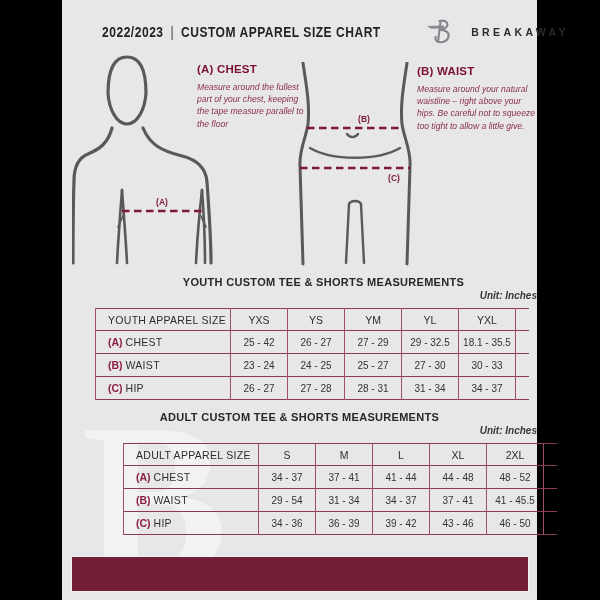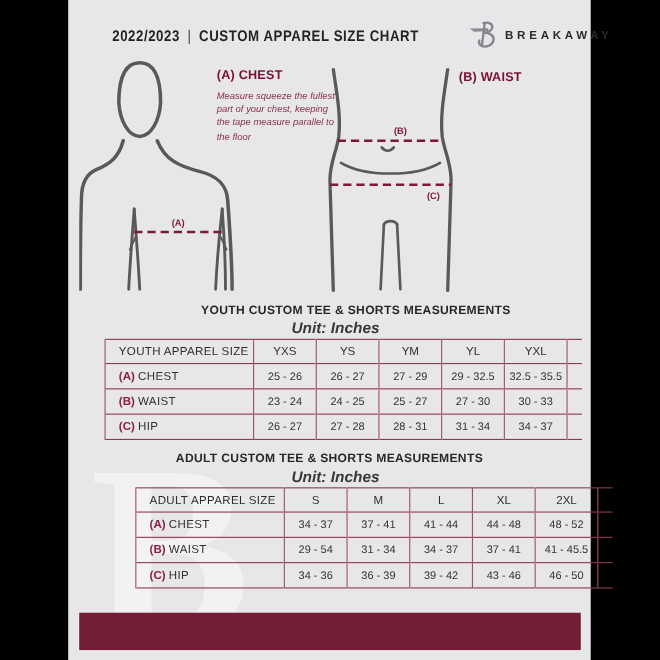--- a/index.html
+++ b/index.html
@@ -7,21 +7,21 @@
   body { background:#000; font-family:"Liberation Sans", sans-serif; position:relative; overflow:hidden; }
 
   .page { position:absolute; left:62px; top:0; width:475px; height:600px; background:#e7e6e8; }
 
   
   .hdr { position:absolute; left:23px; right:14px; top:17px; height:30px;
          display:flex; justify-content:space-between; align-items:center; z-index:3;margin-left:17px; }
   .doc-title { display:inline-block; transform:scaleX(.86); transform-origin:left center;
                white-space:nowrap; font-weight:700; font-size:14px; letter-spacing:.6px; color:#232325; }
   .doc-title .pipe { font-weight:400; color:#3c3c3e; margin:0 8px; }
-  .brand-wrap { display:flex; align-items:center; gap:7px; }
+  .brand-wrap { display:flex; align-items:center; gap:19px; }
   .brand-logo { width:26px; height:29px; }
   .brand-name { font-weight:700; font-size:10.5px; letter-spacing:3.4px; color:#2b2b2d; }
 
   
   .watermark { position:absolute; left:20px; top:392px; z-index:0;
                font:700 218px/1 "Liberation Serif", serif; color:#ffffff; opacity:.5; }
 
   
   .figure { position:absolute; z-index:1; }
   .fig-torso { left:10px; top:55px; }
@@ -33,22 +33,22 @@
   .guide-head { font-weight:700; font-size:11.5px; color:#7a1033; letter-spacing:.2px; margin-bottom:6px; }
   .guide-text { font-style:italic; font-weight:500; font-size:8.6px; line-height:1.42; color:#8a2e4e; }
 
   .fig-stroke { fill:none; stroke:#59595b; stroke-linecap:round; }
   .dash-line { stroke:#7d1936; stroke-width:2.3; stroke-dasharray:7.5 4.5; fill:none; }
   .marker-label { font:700 8.5px "Liberation Sans", sans-serif; fill:#7d1936; }
 
   
   .section-title { position:absolute; left:0; right:0; text-align:center;
                    font-weight:700; font-size:11px; letter-spacing:.3px; color:#28282a; z-index:1; }
-  .section-unit  { position:absolute; left:11px; right:0; text-align:center;
-                   font-style:italic; font-weight:600; font-size:14px; color:#38383a; z-index:1; }
+  .section-unit  { position:absolute; left:11px; right:0; text-align:right;
+                   font-style:italic; font-weight:600; font-size:10px; color:#38383a; z-index:1; }
   .t-youth-title { top:276px;margin-left:48px; } .t-youth-unit { top:290px; }
   .t-adult-title { top:411px; } .t-adult-unit  { top:425px; }
 
   table.size { position:absolute; left:33px; width:433px; border-collapse:collapse;
                table-layout:fixed; z-index:1; background:transparent; }
   .tbl-youth { top:308px;padding-left:23px; } .tbl-adult { top:443px;margin-left:28px; }
   table.size tr { border-top:1.5px solid #8c3a50; }
   table.size { border-bottom:1.5px solid #8c3a50; }
   table.size th, table.size td { border-left:1px solid #9d5064; border-right:1px solid #9d5064;
                height:23px; padding:0; vertical-align:middle; background:transparent; }
@@ -109,24 +109,25 @@
     <path class="fig-stroke" stroke-width="2.4" d="M71 142 C72 163 73 183 74 201"></path>
     <path class="fig-stroke" stroke-width="2.4" d="M59 142 C61 138 69 138 71 142"></path>
     <line class="dash-line" x1="17" y1="66" x2="113" y2="66"></line>
     <line class="dash-line" x1="10" y1="106" x2="120" y2="106"></line>
     <text class="marker-label" x="74" y="60" text-anchor="middle">(B)</text>
     <text class="marker-label" x="104" y="119" text-anchor="middle">(C)</text>
   </svg>
 
   <div class="guide-block gb-chest">
     <div class="guide-head">(A) CHEST</div>
-    <div class="guide-text">Measure squeeze the fullest part of your chest, keeping the tape measure parallel to the floor</div>
+    <div class="guide-text">Measure around the fullest part of your chest, keeping the tape measure parallel to the floor</div>
   </div>
   <div class="guide-block gb-waist">
     <div class="guide-head">(B) WAIST</div>
+    <div class="guide-text">Measure around your natural waistline – right above your hips. Be careful not to squeeze too tight to allow a little give.</div>
   </div>
 
   <div class="section-title t-youth-title">YOUTH CUSTOM TEE &amp; SHORTS MEASUREMENTS</div>
   <div class="section-unit t-youth-unit">Unit: Inches</div>
   <table class="size tbl-youth">
     <colgroup>
         <col class="c-lbl">
         <col class="c-data">
         <col class="c-data">
         <col class="c-data">
@@ -139,25 +140,25 @@
       <th class="lbl-col">YOUTH APPAREL SIZE</th>
       <th>YXS</th>
       <th>YS</th>
       <th>YM</th>
       <th>YL</th>
       <th>YXL</th>
       <th class="phantom"></th>
     </tr>
     <tr>
       <td class="row-lbl"><span class="key">(A)</span> <span class="lbl">CHEST</span></td>
-      <td>25 - 26</td>
+      <td>25 - 42</td>
       <td>26 - 27</td>
       <td>27 - 29</td>
       <td>29 - 32.5</td>
-      <td>32.5 - 35.5</td>
+      <td>18.1 - 35.5</td>
       <td class="phantom"></td>
     </tr>
     <tr>
       <td class="row-lbl"><span class="key">(B)</span> <span class="lbl">WAIST</span></td>
       <td>23 - 24</td>
       <td>24 - 25</td>
       <td>25 - 27</td>
       <td>27 - 30</td>
       <td>30 - 33</td>
       <td class="phantom"></td>

